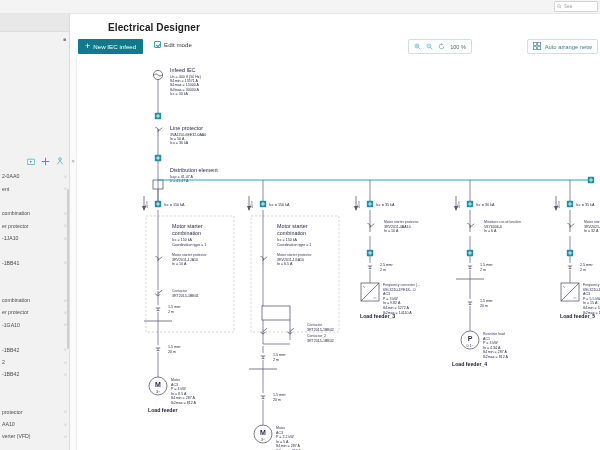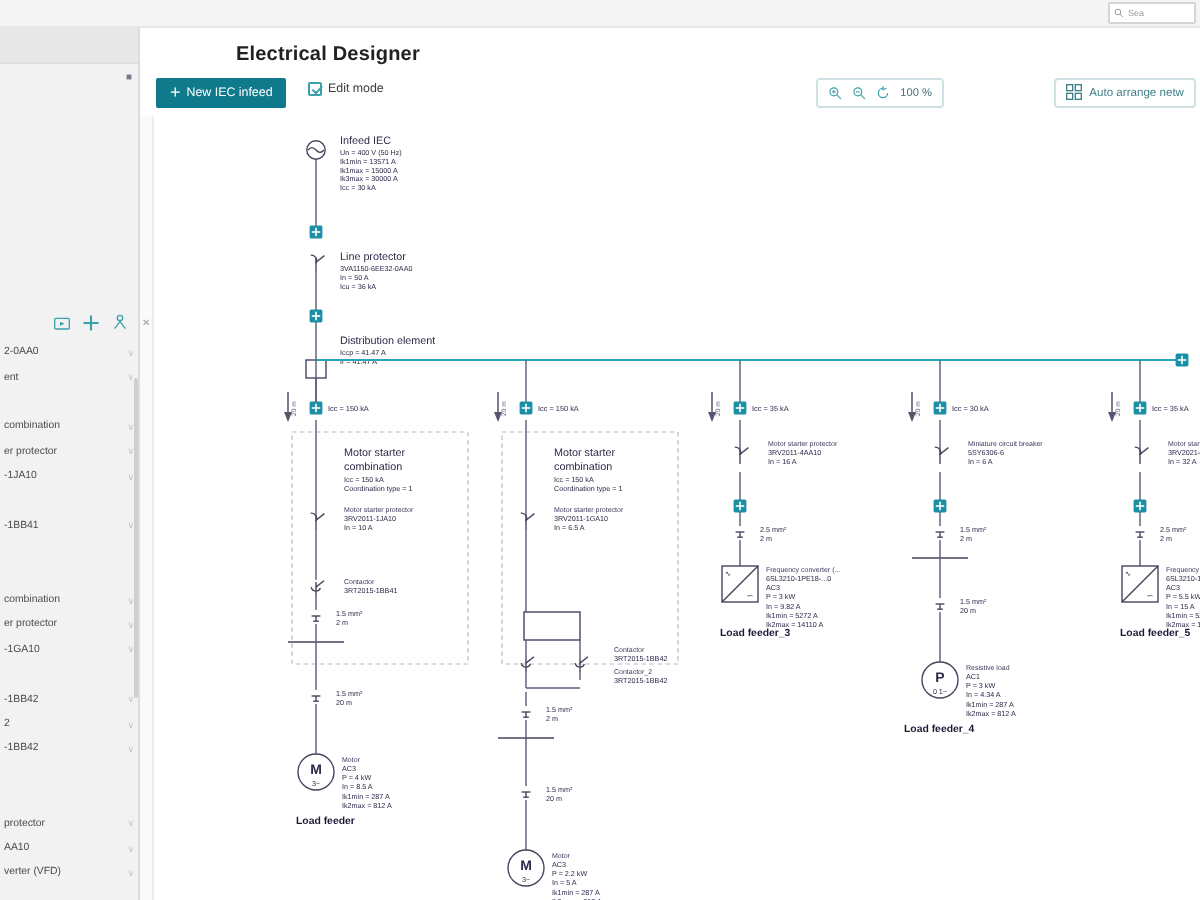--- a/index.html
+++ b/index.html
@@ -60,21 +60,21 @@
     position:absolute; right:0px; top:175px; width:2.5px; height:160px;
     background:#cfcfcf; border-radius:2px;
   }
 
   
   .main {
     position:absolute; left:70px; top:14px; width:530px; height:436px;
     background:#ffffff;
   }
   .page-title {
-    position:absolute; left:12px; top:8px;
+    position:absolute; left:2px; top:8px;
     font-size:10px; font-weight:bold; color:#212121; letter-spacing:.1px;padding-left:36px;
   }
   .toolbar { position:absolute; left:8px; top:25px; height:16px; width:520px; }
   .btn-primary {
     position:absolute; left:0; top:0; height:15px;
     background:#0f7a8c; color:#fff; border:none; border-radius:1px;
     font-size:6.2px; font-family:"Liberation Sans",sans-serif;
     display:flex; align-items:center; gap:3px; padding:0 7px; cursor:pointer;
     white-space:nowrap;
   }

